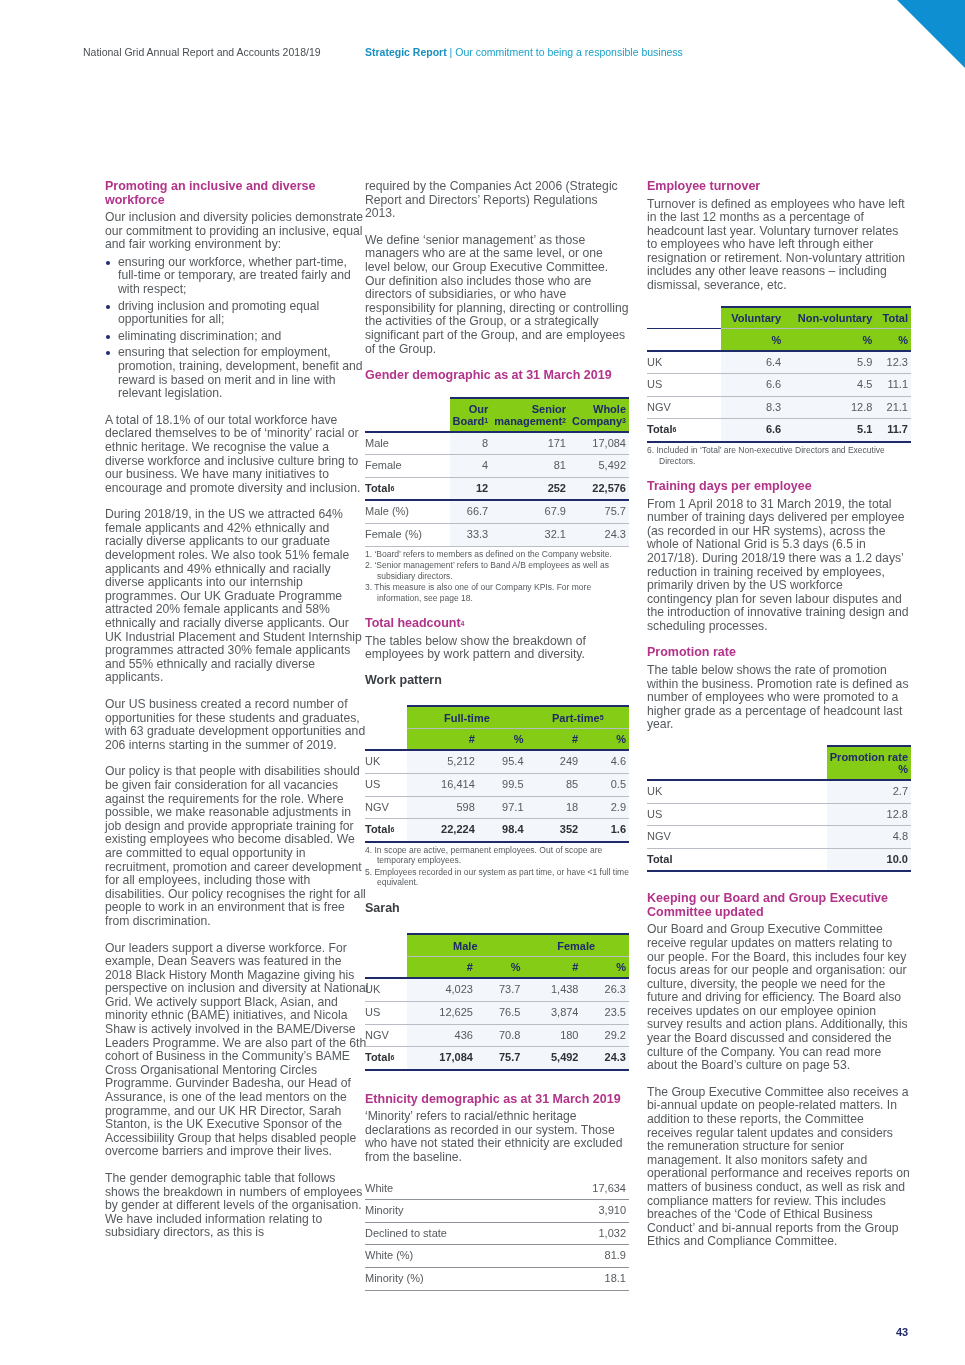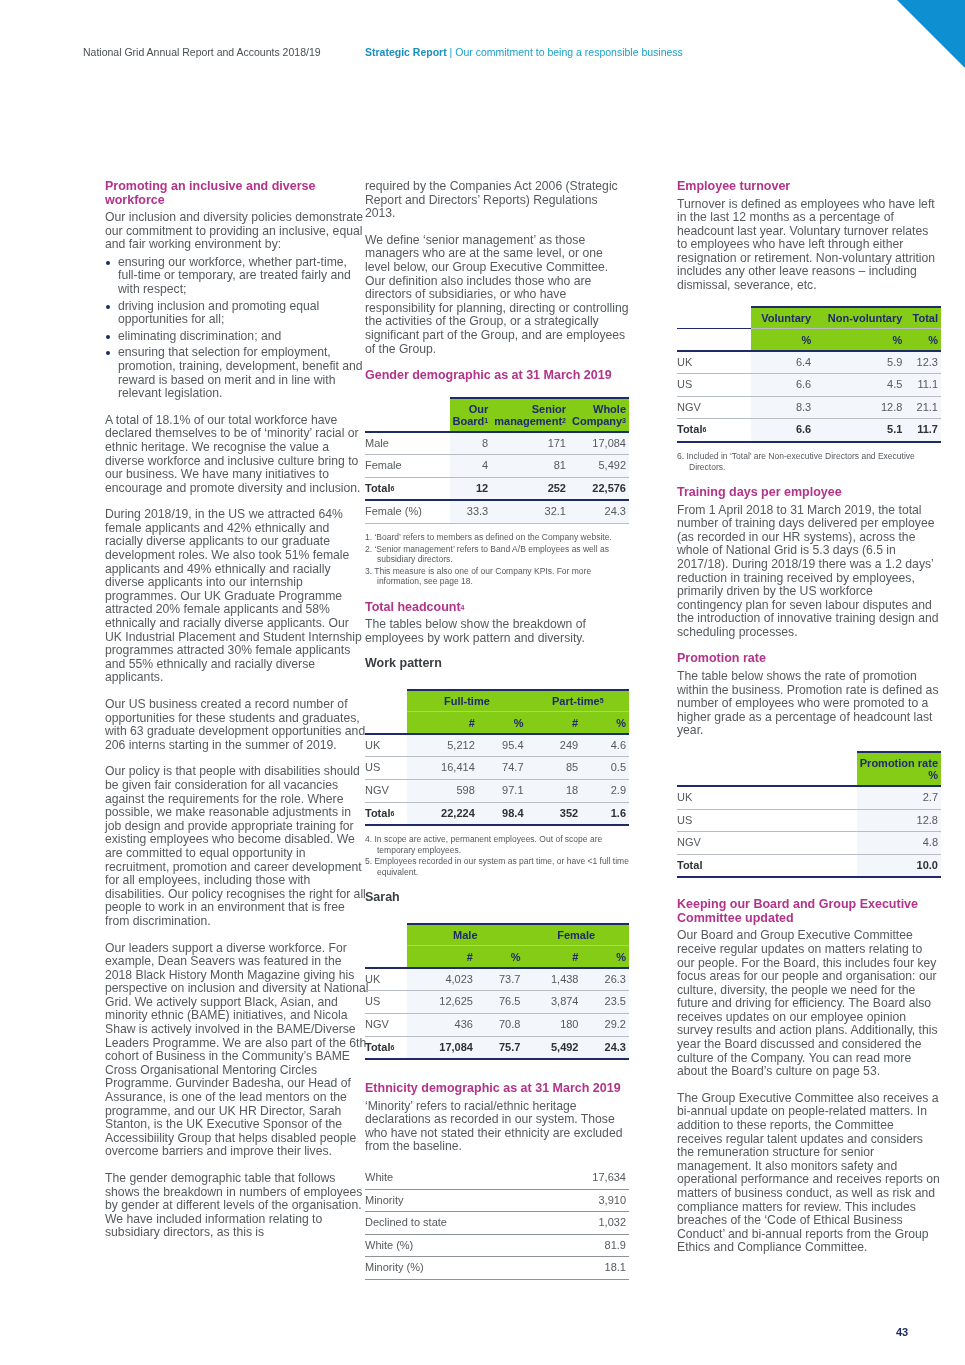--- a/index.html
+++ b/index.html
@@ -5,39 +5,39 @@
   * { box-sizing: border-box; margin: 0; padding: 0; }
   html, body { width: 965px; height: 1365px; background: #ffffff; }
   body { position: relative; font-family: "Liberation Sans", sans-serif; color: #555a5e; overflow: hidden; }
   .corner { position: absolute; top: 0; right: 0; width: 0; height: 0; border-top: 68px solid #0e8fd1; border-left: 68px solid transparent; }
   .header { position: absolute; top: 46px; left: 83px; font-size: 10.5px; color: #4a4f53; white-space: nowrap; }
   .header .sec { position: absolute; left: 282px; top: 0; color: #1aa0c8; }
   .header .sec b { font-weight: bold; color: #1a8fc0; }
   .col { position: absolute; top: 180px; width: 264px; font-size: 12.2px; line-height: 13.6px; }
   .c1 { left: 83px; margin-left: 22px; }
   .c2 { left: 365px; width: 264px; }
-  .c3 { left: 677px; width: 264px; }
+  .c3 { left: 647px; width: 264px; }
   h3 { color: #b2338a; font-size: 12.5px; line-height: 13.5px; font-weight: bold; margin-bottom: 4px; }
   h4 { color: #3b3f43; font-size: 12.5px; font-weight: bold; margin: 12px 0 8px; }
   p { margin-bottom: 13px; }
   ul { list-style: none; margin-bottom: 13px; }
   ul li { position: relative; padding-left: 13px; margin-bottom: 3px; }
   ul li::before { content: ""; position: absolute; left: 1px; top: 5px; width: 4px; height: 4px; border-radius: 50%; background: #1f2a6b; }
   table { width: 100%; border-collapse: collapse; font-size: 11px; }
   td, th { padding: 4px 3px; text-align: right; border-bottom: 1px solid #b8bcc4; height: 22px; }
   td:first-child, th:first-child { text-align: left; padding-left: 0; }
   th { color: #1f2a6b; font-weight: bold; line-height: 12px; vertical-align: bottom; }
   thead tr:first-child th.sh { border-top: 2px solid #1f2a6b; }
   thead tr th { background: #84cc16; }
   thead tr th:first-child { background: #fff; border-bottom: 1px solid #1f2a6b; }
   thead tr:last-child th { border-bottom: 2px solid #1f2a6b; }
   tbody td.sh { background: #f3f6fb; }
   tr.total td { font-weight: bold; color: #2e3236; border-bottom: 2px solid #1f2a6b; }
   sup { font-size: 7px; vertical-align: top; }
-  .notes { font-size: 8.5px; line-height: 10.5px; margin: 8px 0 14px; }
+  .notes { font-size: 8.5px; line-height: 10.5px; margin: 2px 0 14px; }
   .notes div { padding-left: 12px; text-indent: -12px; margin-bottom: 1px; }
   .plain td { border-bottom: 1px solid #8e939a; }
   .pgnum { position: absolute; top: 1326px; left: 896px; font-size: 11px; font-weight: bold; color: #1f2a6b; }
 </style>
 </head>
 <body>
 
 <div class="corner"></div>
 
 <div class="header">
@@ -89,20 +89,26 @@
           <td class="sh">81</td>
           <td class="sh">5,492</td>
         </tr>
         <tr class="total">
           <td>Total<sup>6</sup></td>
           <td class="sh">12</td>
           <td class="sh">252</td>
           <td class="sh">22,576</td>
         </tr>
         <tr>
+          <td>Male (%)</td>
+          <td class="sh">66.7</td>
+          <td class="sh">67.9</td>
+          <td class="sh">75.7</td>
+        </tr>
+        <tr>
           <td>Female (%)</td>
           <td class="sh">33.3</td>
           <td class="sh">32.1</td>
           <td class="sh">24.3</td>
         </tr>
       </tbody>
   </table>
   <div class="notes">
     <div>1. ‘Board’ refers to members as defined on the Company website.</div>
     <div>2. ‘Senior management’ refers to Band A/B employees as well as subsidiary directors.</div>
@@ -132,21 +138,21 @@
         <tr>
           <td>UK</td>
           <td class="sh">5,212</td>
           <td class="sh">95.4</td>
           <td class="sh">249</td>
           <td class="sh">4.6</td>
         </tr>
         <tr>
           <td>US</td>
           <td class="sh">16,414</td>
-          <td class="sh">74.7</td>
+          <td class="sh">99.5</td>
           <td class="sh">85</td>
           <td class="sh">0.5</td>
         </tr>
         <tr>
           <td>NGV</td>
           <td class="sh">598</td>
           <td class="sh">97.1</td>
           <td class="sh">18</td>
           <td class="sh">2.9</td>
         </tr>

